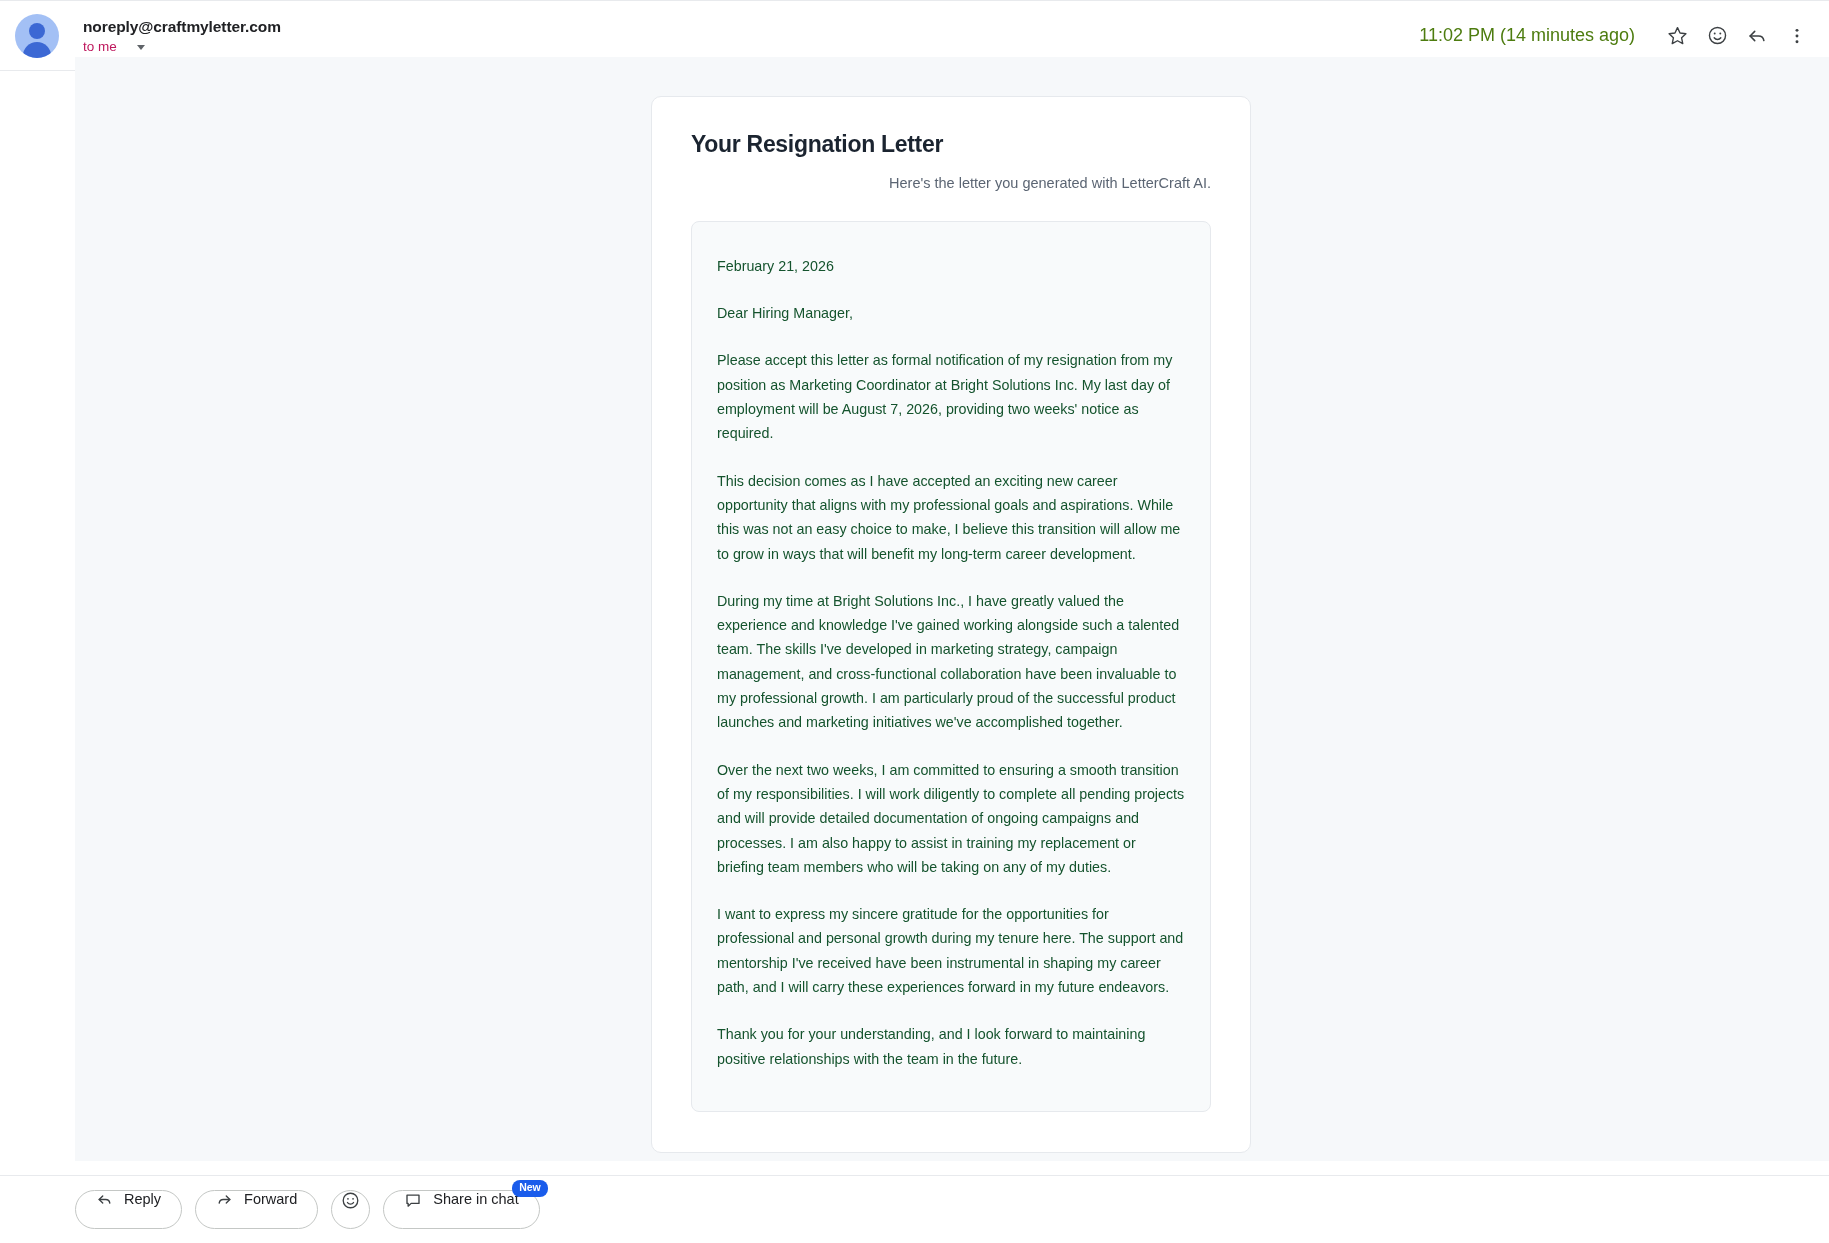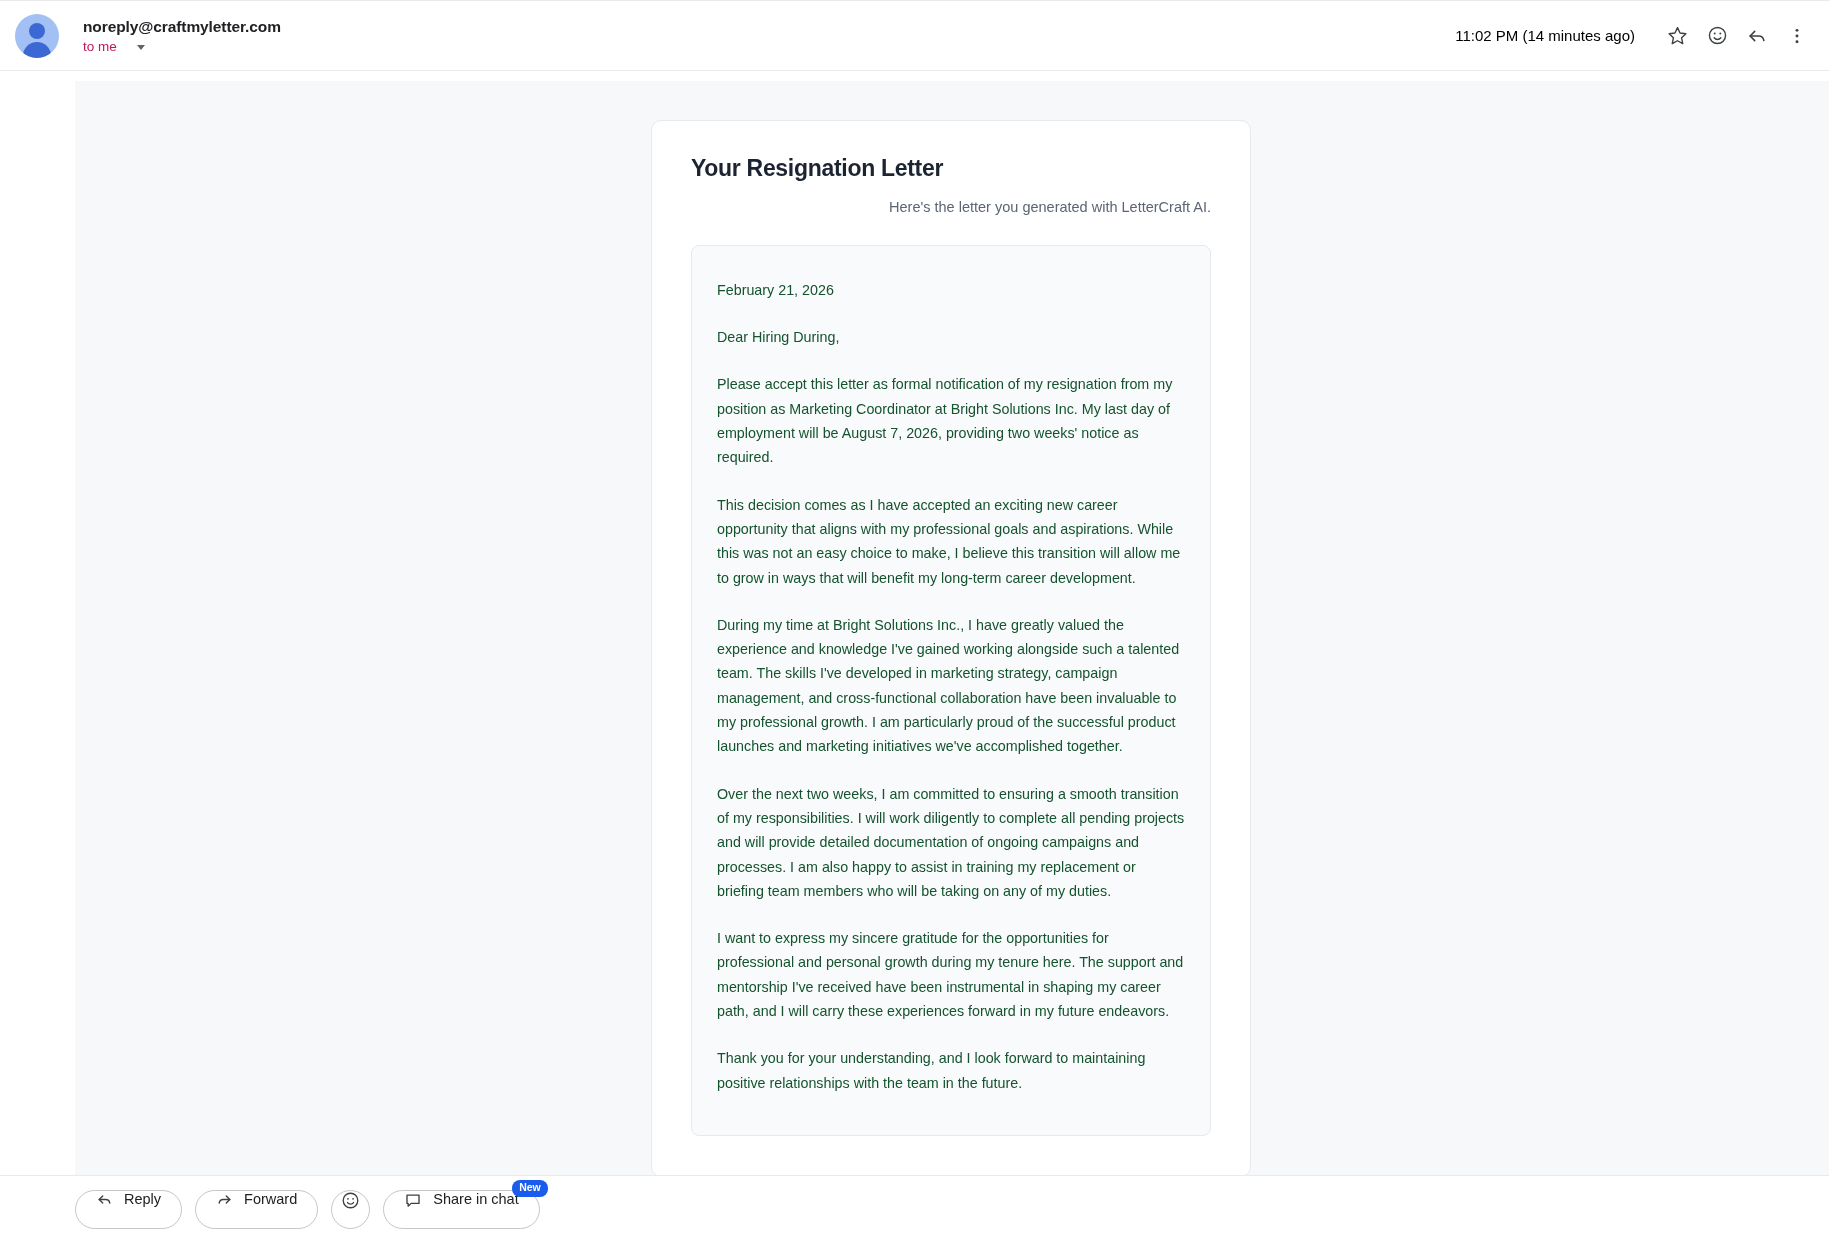--- a/index.html
+++ b/index.html
@@ -84,41 +84,41 @@
     margin-top: 2px;
   }
   .header-right {
     margin-left: auto;
     display: flex;
     align-items: center;
     gap: 0px;
     padding-right: 12px;
   }
   .timestamp {
-    font-size: 15px;
-    color: #000000;
+    font-size: 18px;
+    color: #4d7c0f;
     margin-right: 22px;
     white-space: nowrap;
   }
   .icon-btn {
     width: 40px; height: 40px;
     display: flex;
     align-items: center;
     justify-content: center;
     border-radius: 50%;
     cursor: pointer;
     background: transparent;
     border: none;
   }
   .icon-btn svg { display: block; }
 
   
   .body-area {
     position: absolute;
-    top: 81px;
+    top: 57px;
     left: 75px;
     width: 1754px;
     height: 1104px;
     background: #f6f8fa;
     overflow: hidden;
   }
 
   .card {
     position: absolute;
     left: 576px;
@@ -270,21 +270,21 @@
   </div>
 
   <div class="body-area">
 
     <div class="card">
       <div class="card-title">Your Resignation Letter</div>
       <div class="card-sub">Here's the letter you generated with LetterCraft AI.</div>
 
       <div class="letter-box">
         <p>February 21, 2026</p>
-        <p>Dear Hiring During,</p>
+        <p>Dear Hiring Manager,</p>
         <p>Please accept this letter as formal notification of my resignation from my position as Marketing Coordinator at Bright Solutions Inc. My last day of employment will be August 7, 2026, providing two weeks' notice as required.</p>
         <p>This decision comes as I have accepted an exciting new career opportunity that aligns with my professional goals and aspirations. While this was not an easy choice to make, I believe this transition will allow me to grow in ways that will benefit my long-term career development.</p>
         <p>During my time at Bright Solutions Inc., I have greatly valued the experience and knowledge I've gained working alongside such a talented team. The skills I've developed in marketing strategy, campaign management, and cross-functional collaboration have been invaluable to my professional growth. I am particularly proud of the successful product launches and marketing initiatives we've accomplished together.</p>
         <p>Over the next two weeks, I am committed to ensuring a smooth transition of my responsibilities. I will work diligently to complete all pending projects and will provide detailed documentation of ongoing campaigns and processes. I am also happy to assist in training my replacement or briefing team members who will be taking on any of my duties.</p>
         <p>I want to express my sincere gratitude for the opportunities for professional and personal growth during my tenure here. The support and mentorship I've received have been instrumental in shaping my career path, and I will carry these experiences forward in my future endeavors.</p>
         <p>Thank you for your understanding, and I look forward to maintaining positive relationships with the team in the future.</p>
       </div>
     </div>
 
   </div>

